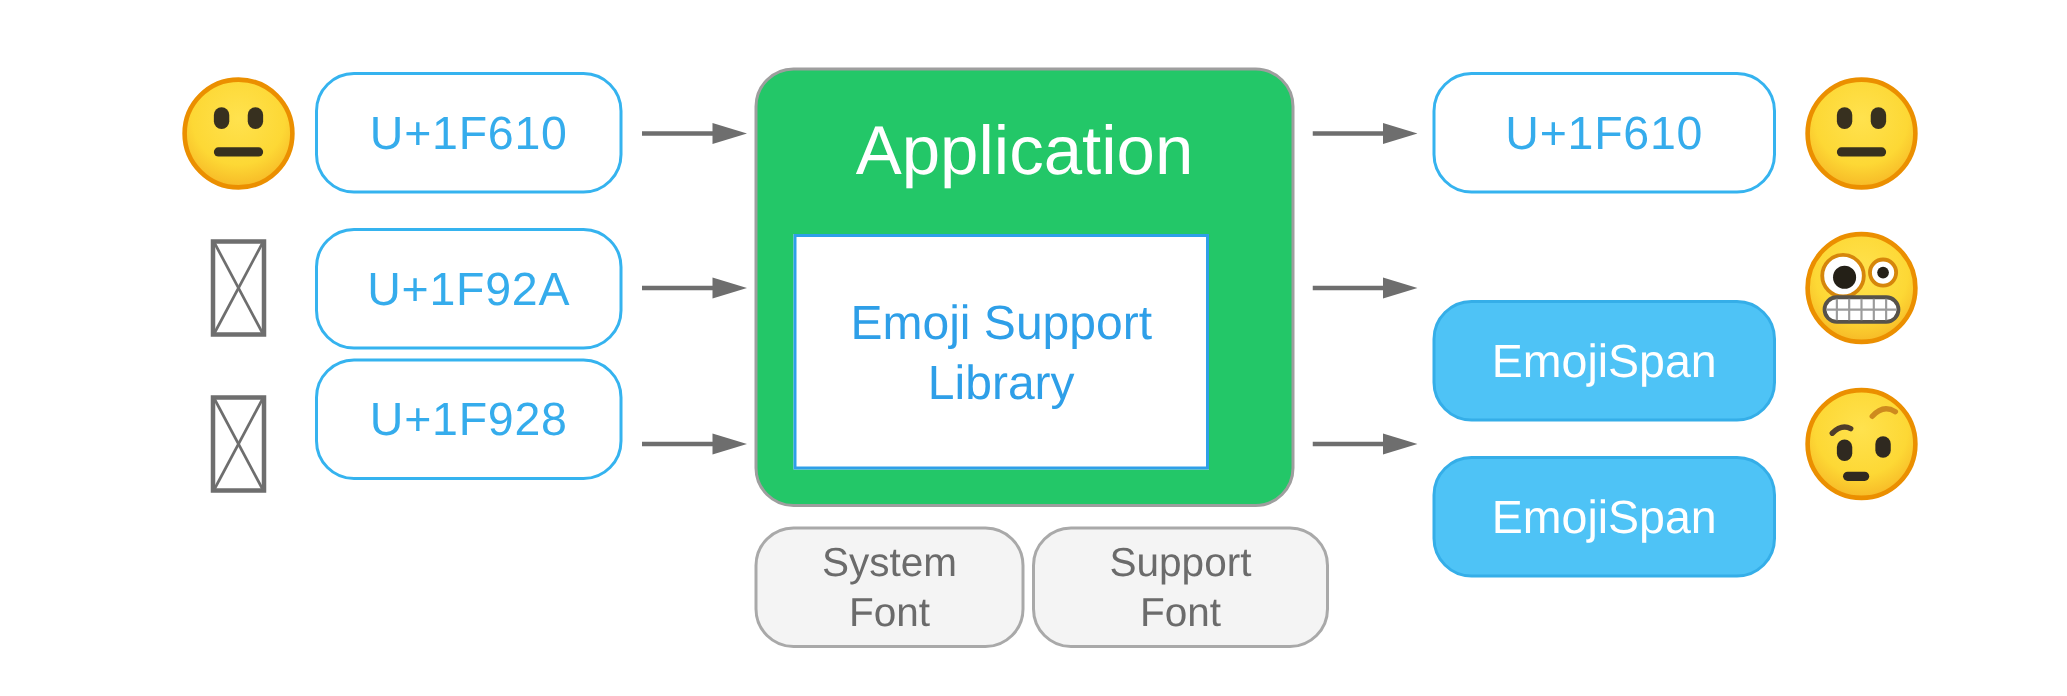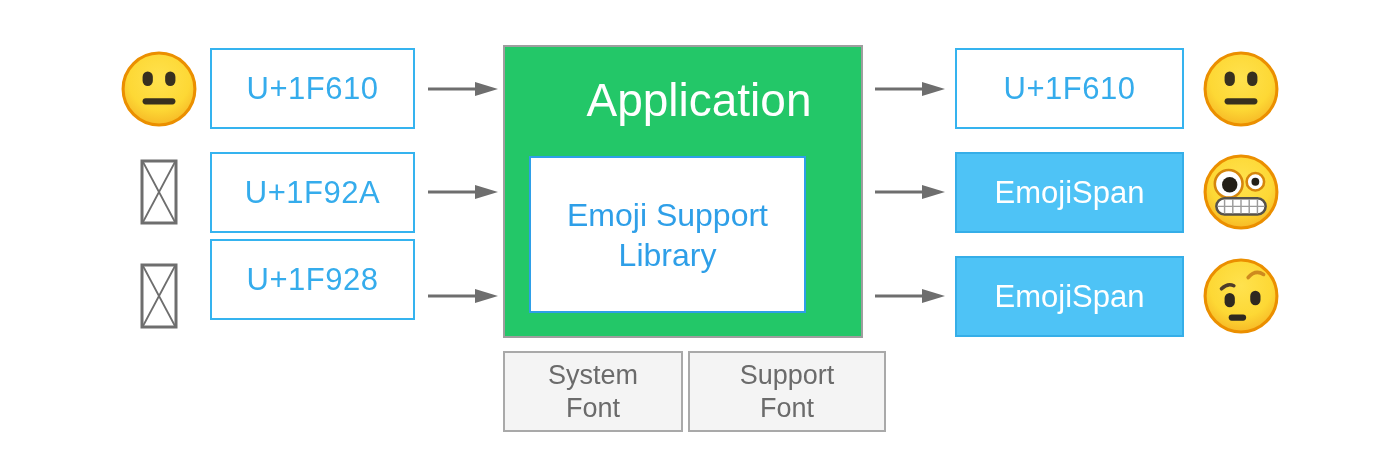--- a/index.html
+++ b/index.html
@@ -4,21 +4,21 @@
 <style>
   html, body { margin: 0; padding: 0; background: #ffffff; }
   .canvas {
     position: relative;
     width: 1378px;
     height: 464px;
     background: #ffffff;
     font-family: "Liberation Sans", sans-serif;
     overflow: hidden;
   }
-  .abs { position: absolute; box-sizing: border-box; }
+  .abs { position: absolute; box-sizing: border-box; border-radius: 26px; }
   .flexc { display: flex; align-items: center; justify-content: center; text-align: center; }
 
   
   .code-box {
     width: 205px; height: 81px;
     background: #ffffff;
     border: 2px solid #35B3EF;
     color: #35ACEC;
     font-size: 31px;
     letter-spacing: 0.5px;
@@ -29,36 +29,36 @@
     border: 2px solid #35B3EF;
     color: #35ACEC;
     font-size: 31px;
     letter-spacing: 0.5px;
   }
   .out-filled {
     background: #4EC3F6;
     border: 2px solid #35AEE8;
     color: #ffffff;
     font-size: 31px;
+    margin-top: 48px;
   }
 
   
   .app-box {
     left: 503px; top: 45px;
     width: 360px; height: 293px;
     background: #23C768;
     border: 2px solid #9E9E9E;
   }
   .app-title {
     position: absolute;
     left: 0; top: 26px; width: 100%;
     text-align: center;
     color: #ffffff;
     font-size: 46px;
-    padding-left: 16px;
   }
   .lib-box {
     position: absolute;
     left: 24px; top: 109px;
     width: 277px; height: 157px;
     box-sizing: border-box;
     background: #ffffff;
     border: 2px solid #2E9FE8;
     color: #2E9FE8;
     font-size: 32px;

